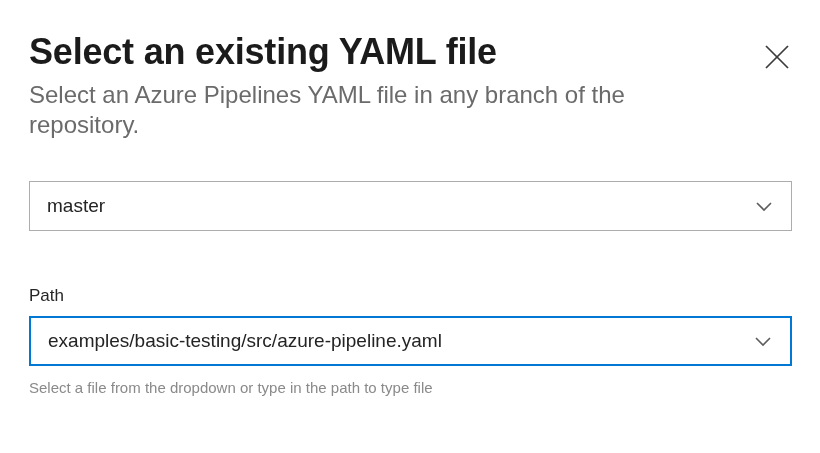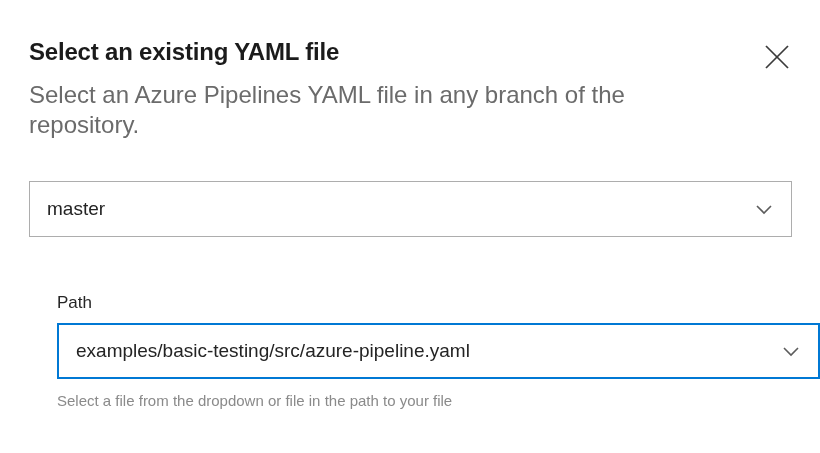--- a/index.html
+++ b/index.html
@@ -21,21 +21,21 @@
     height: 453px;
     background: #ffffff;
     box-sizing: border-box;
   }
 
   
   .dialog-title {
     position: absolute;
     left: 29px;
     top: 33px;
-    font-size: 24px;
+    font-size: 36px;
     line-height: 38px;
     font-weight: 600;
     color: #1b1b1b;
     letter-spacing: -0.2px;
     white-space: nowrap;
   }
 
   .close-button {
     position: absolute;
     right: 20px;
@@ -63,35 +63,35 @@
     font-weight: 400;
   }
 
   
   .field-group {
     position: absolute;
     left: 29px;
     width: 763px;
   }
   .field-group.branch { top: 181px; }
-  .field-group.path   { top: 292px; margin-left: 28px; }
+  .field-group.path   { top: 285px; }
 
   .field-label {
     font-size: 17px;
     line-height: 22px;
     color: #252525;
     font-weight: 400;
     margin-bottom: 9px;
   }
 
   .combo {
     position: relative;
     box-sizing: border-box;
     width: 763px;
-    height: 56px;
+    height: 50px;
     background: #ffffff;
     display: flex;
     align-items: center;
     cursor: pointer;
   }
   .combo.normal {
     border: 1px solid #adadad;
   }
   .combo.focused {
     border: 2px solid #0078d4;
@@ -165,16 +165,16 @@
   <div class="field-group path">
     <div class="field-label">Path</div>
     <div class="combo focused">
       <div class="combo-value" title="examples/basic-testing/src/azure-pipeline.yaml">examples/basic-testing/src/azure-pipeline.yaml</div>
       <span class="combo-chevron">
         <svg width="22" height="22" viewBox="0 0 22 22" aria-hidden="true">
           <polyline points="4,8 11,15 18,8" fill="none" stroke="#5c5c5c" stroke-width="1.6"></polyline>
         </svg>
       </span>
     </div>
-    <div class="field-hint">Select a file from the dropdown or file in the path to your file</div>
+    <div class="field-hint">Select a file from the dropdown or type in the path to type file</div>
   </div>
 
 </div>
 
 </body></html>

